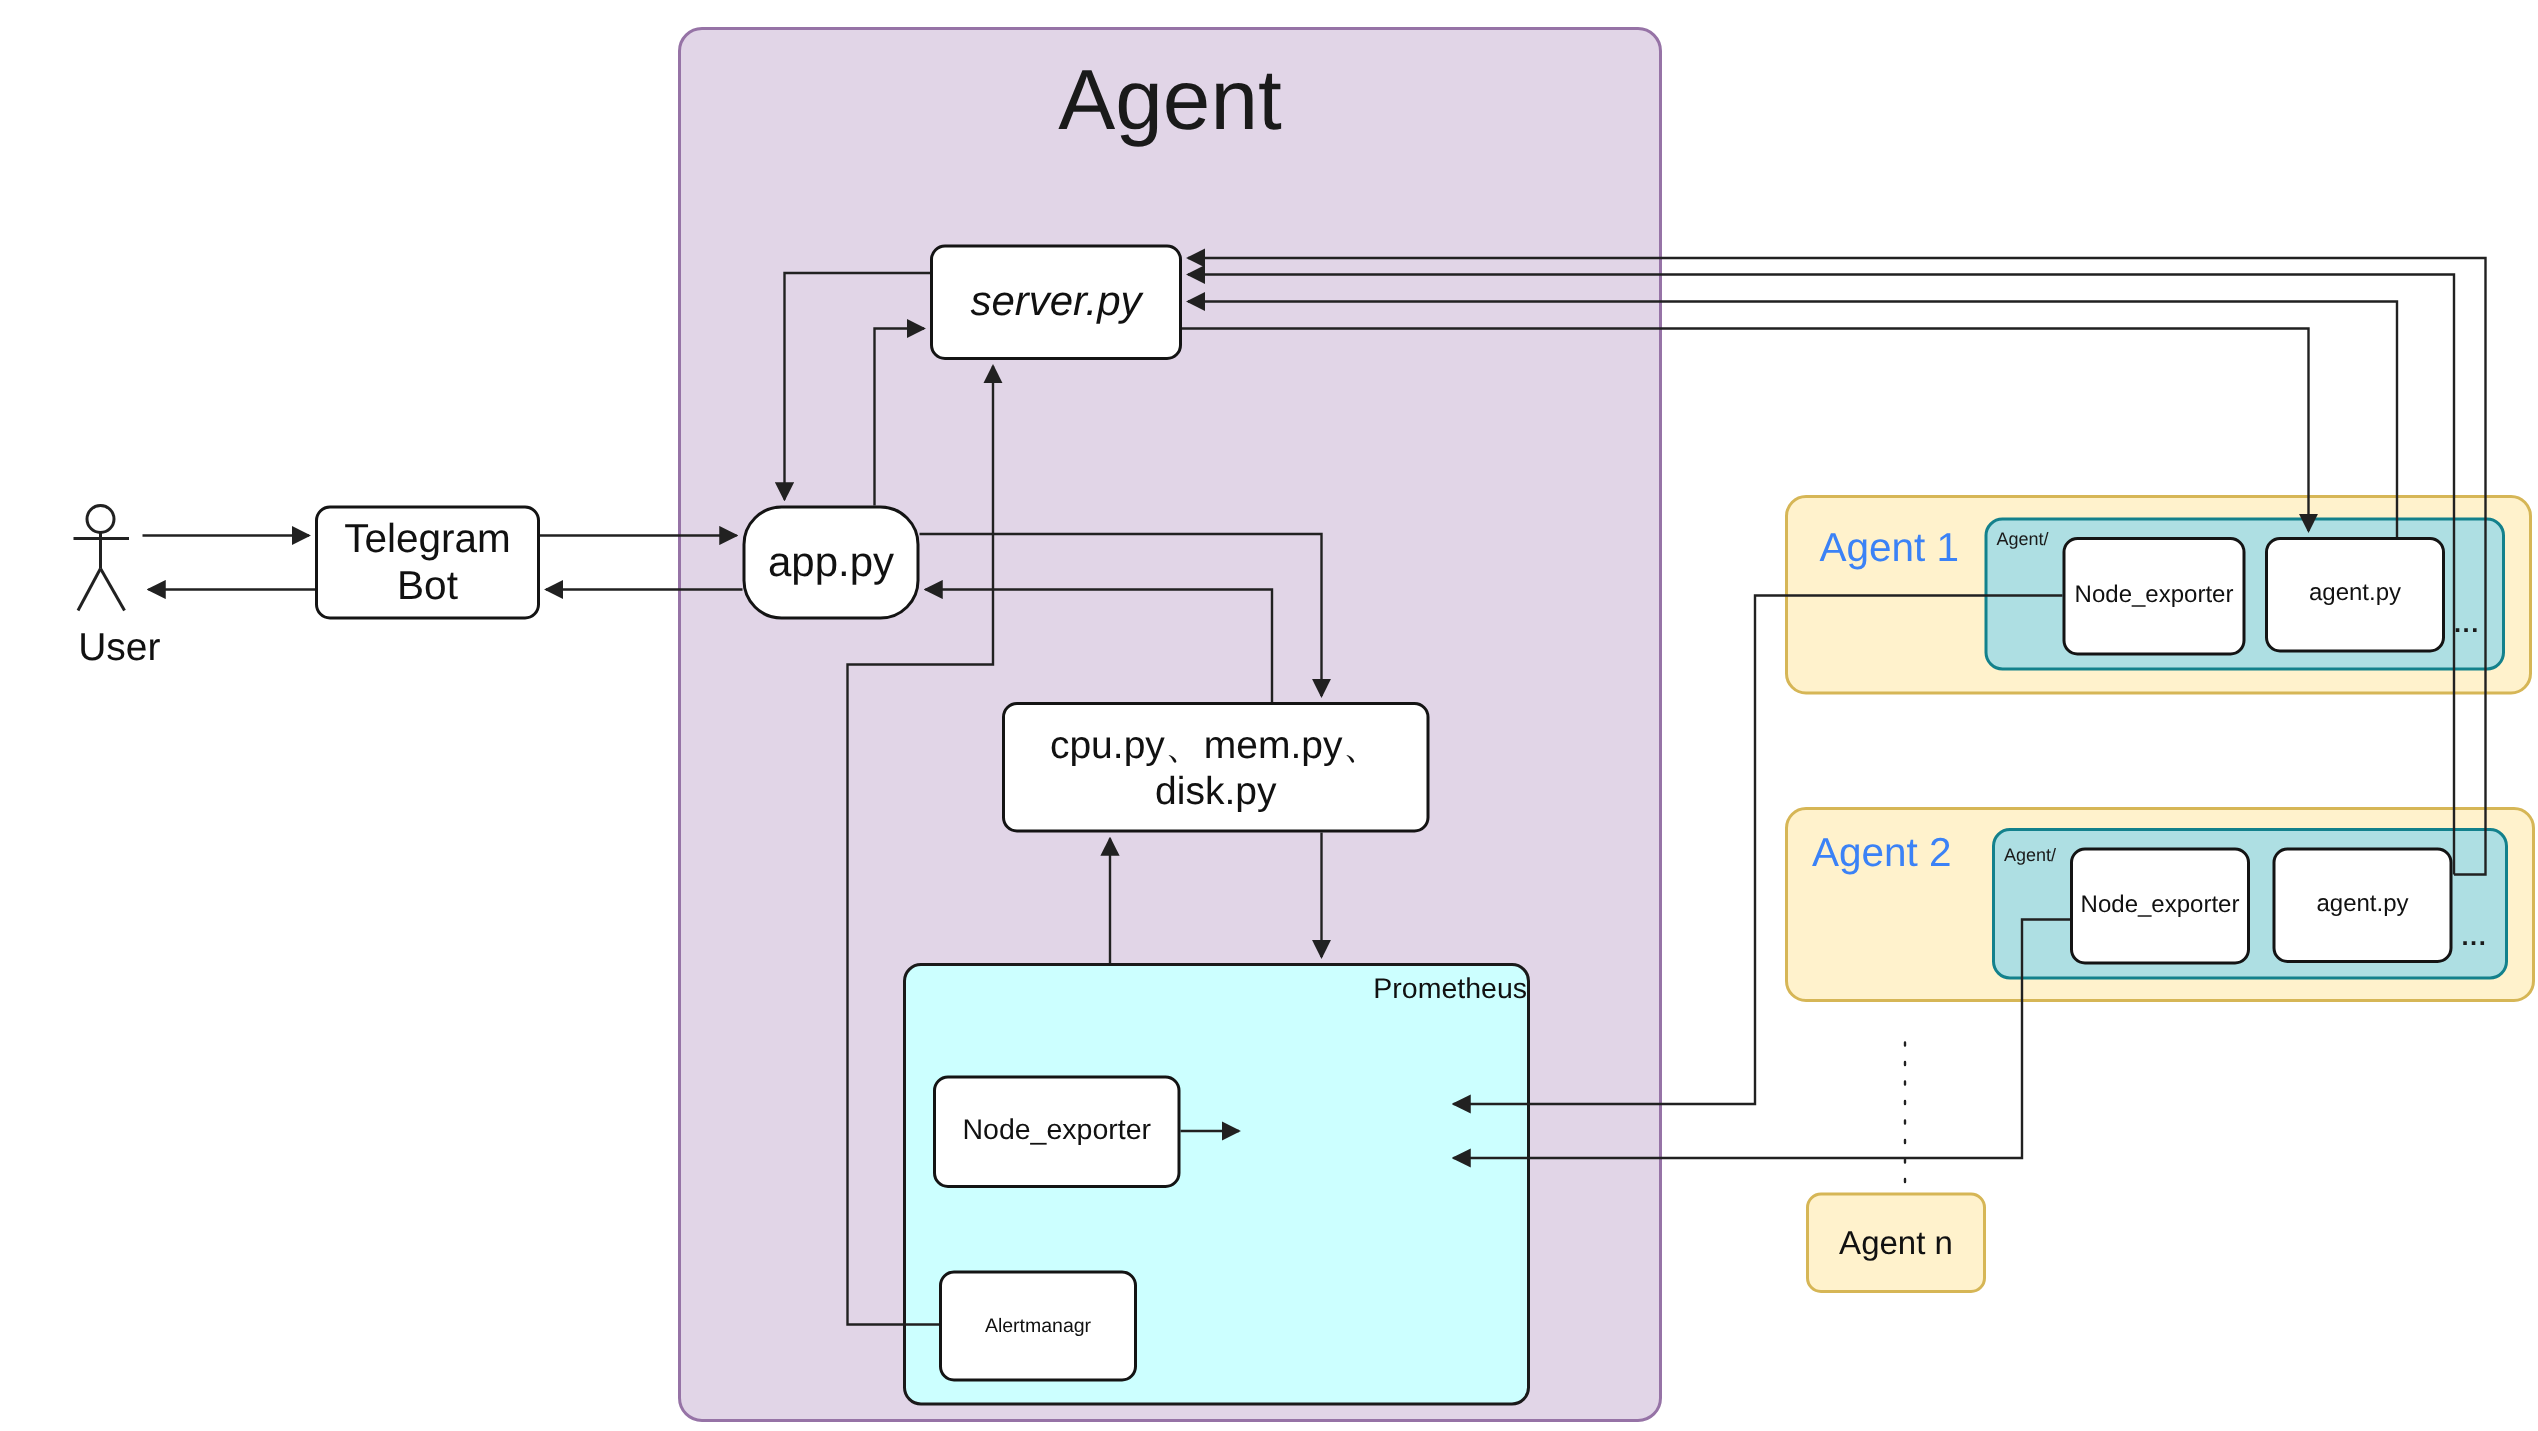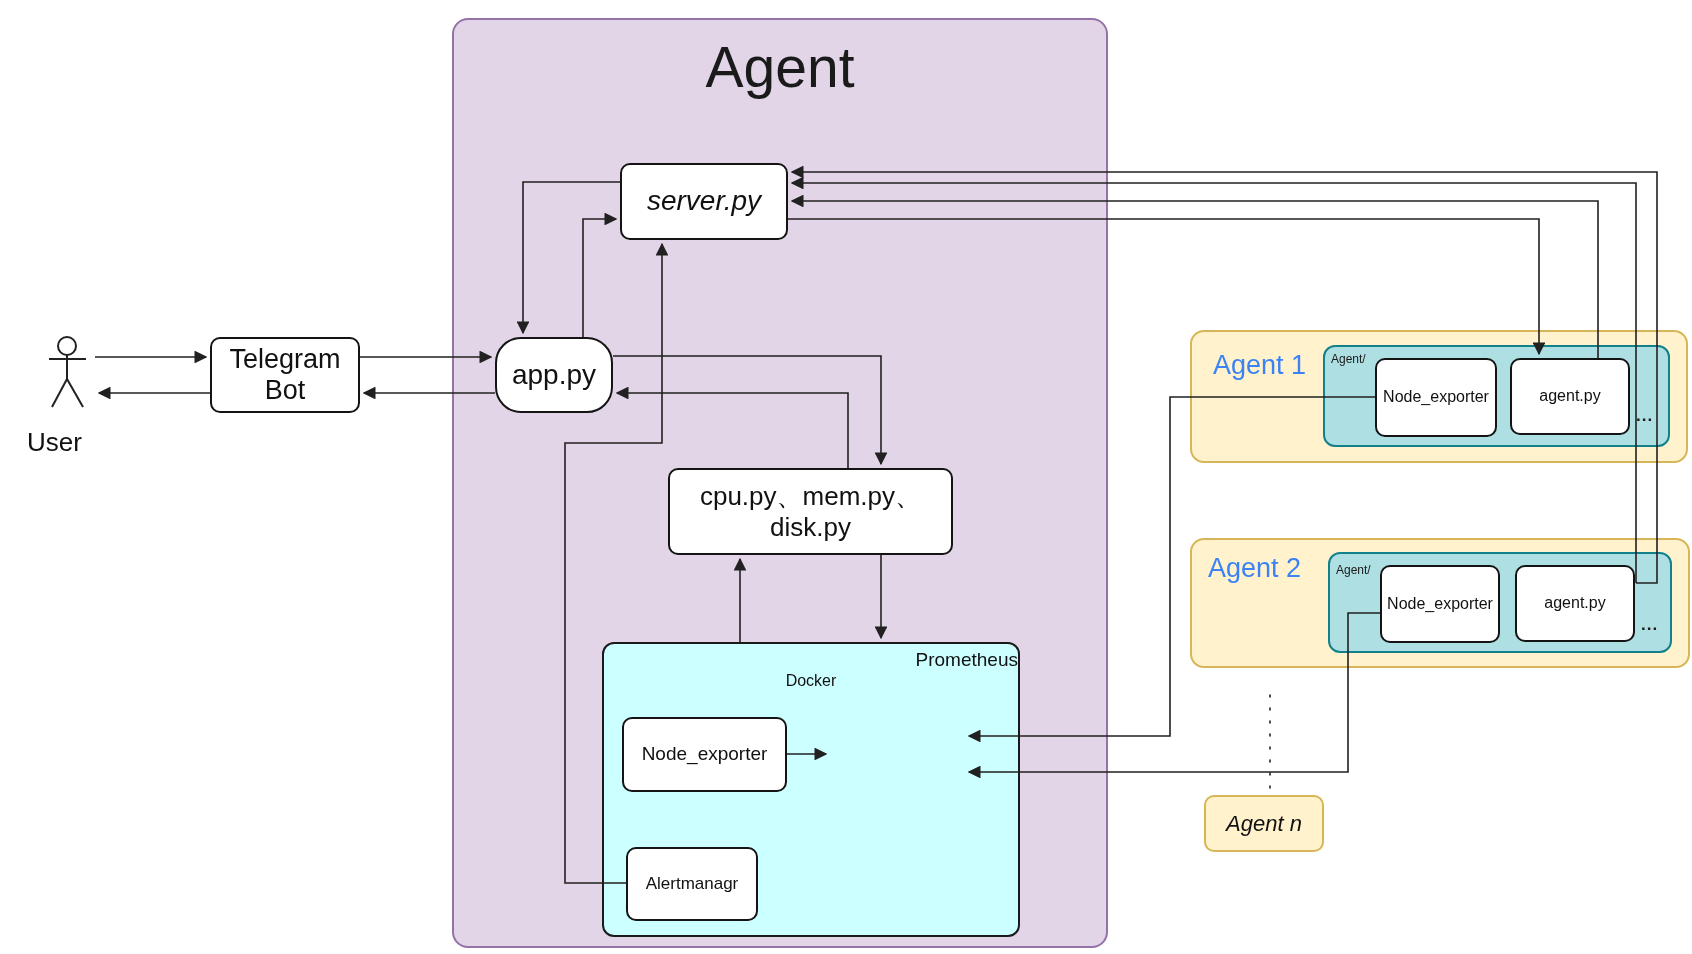--- a/index.html
+++ b/index.html
@@ -42,43 +42,42 @@
   .node{position:absolute;box-sizing:border-box;z-index:3;background:var(--node-fill);
         border:2.5px solid var(--node-stroke);border-radius:10px;
         display:flex;flex-direction:column;align-items:center;justify-content:center;
         text-align:center;line-height:1.16;}
   .tg {left:210px;top:337px;width:150px;height:76px;font-size:27px;}
   .srv{left:620px;top:163px;width:168px;height:77px;font-size:28px;font-style:italic;}
   .app{left:495px;top:337px;width:118px;height:76px;font-size:28px;border-radius:26px;}
   .cpu{left:668px;top:468px;width:285px;height:87px;font-size:26px;padding:2px 8px;}
   .ned{left:622px;top:717px;width:165px;height:75px;font-size:19px;}
   .prm{left:830px;top:717px;width:135px;height:75px;font-size:19px;}
-  .alm{left:626px;top:847px;width:132px;height:74px;font-size:17px;}
+  .alm{left:626px;top:847px;width:132px;height:74px;font-size:13px;}
   .agent-node{border-width:2px;font-size:16px;}
   .ne1{left:1375px;top:358px;width:122px;height:79px;}
   .ap1{left:1510px;top:358px;width:120px;height:77px;}
   .ne2{left:1380px;top:565px;width:120px;height:78px;}
   .ap2{left:1515px;top:565px;width:120px;height:77px;}
-  .yn {left:1204px;top:795px;width:120px;height:57px;font-size:22px;
-       background:var(--yellow-fill);border:2px solid var(--yellow-stroke);font-style:italic;}
-  .user-label{position:absolute;left:27px;top:416px;width:80px;text-align:left;
-       font-size:26px;z-index:3;color:#111;margin-top:11px;}
+  .yn {left:1204px;top:795px;width:120px;height:67px;font-size:22px;
+       background:var(--yellow-fill);border:2px solid var(--yellow-stroke);}
+  .user-label{position:absolute;left:27px;top:416px;width:80px;text-align:right;
+       font-size:26px;z-index:3;color:#111;}
 </style>
 </head>
 <body>
 
 <div class="stage">
 
   <div class="container purple">
     <div class="purple-title">Agent</div>
   </div>
 
   <div class="container cyan">
     <div class="cyan-title">Prometheus</div>
-    <div class="cyan-subtitle">Docker</div>
   </div>
 
   <div class="container yellow y1"></div>
   <div class="agent-title y1-label">Agent 1</div>
   <div class="container teal t1"></div>
   <div class="folder-label f1">Agent/</div>
   <div class="dots dots1">...</div>
 
   <div class="container yellow y2"></div>
   <div class="agent-title y2-label">Agent 2</div>

